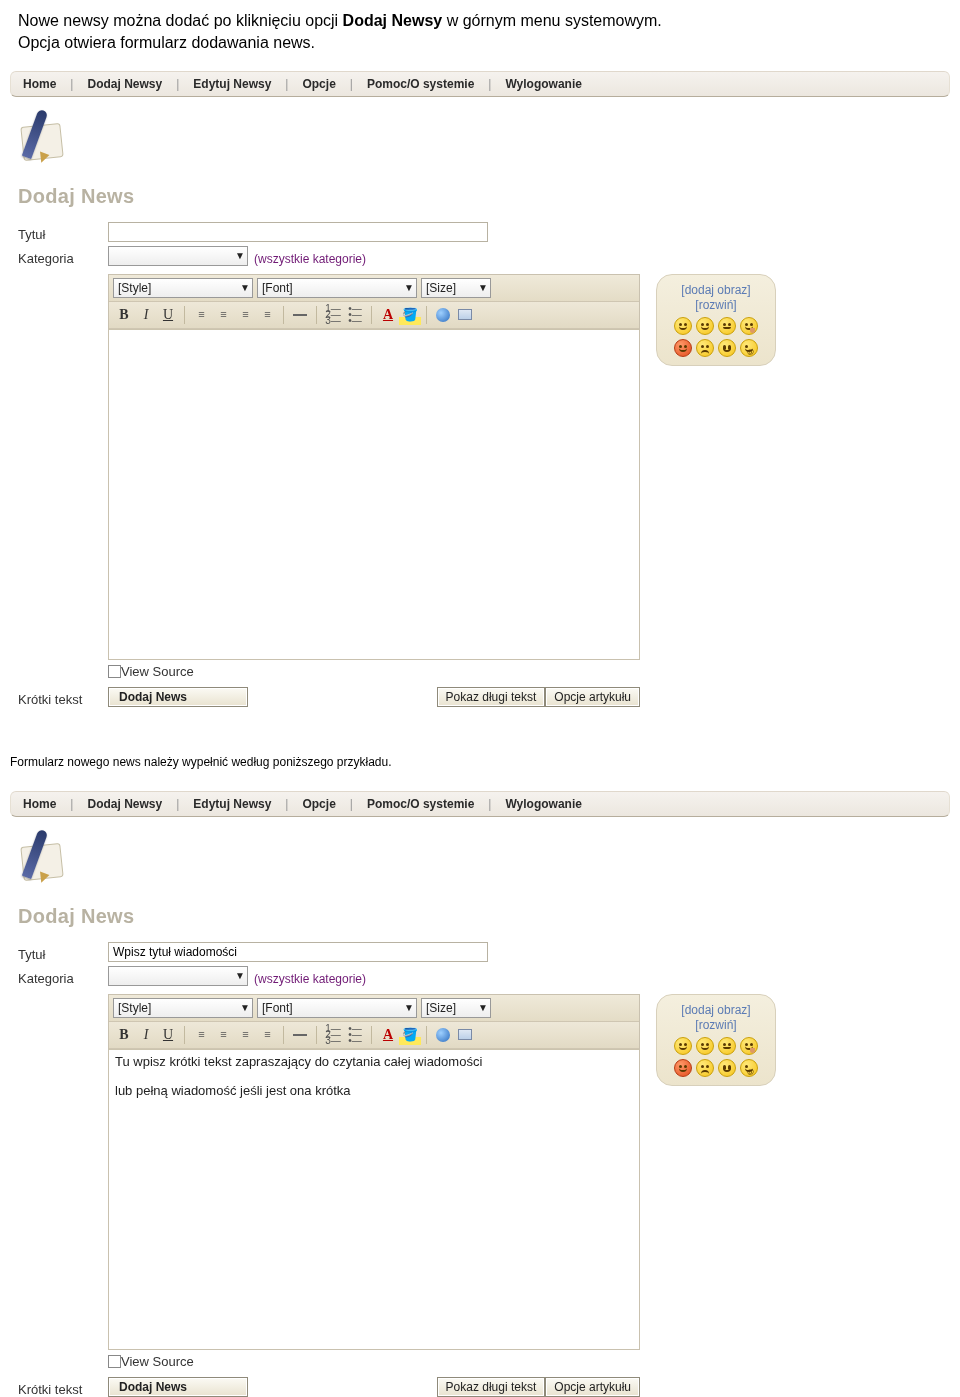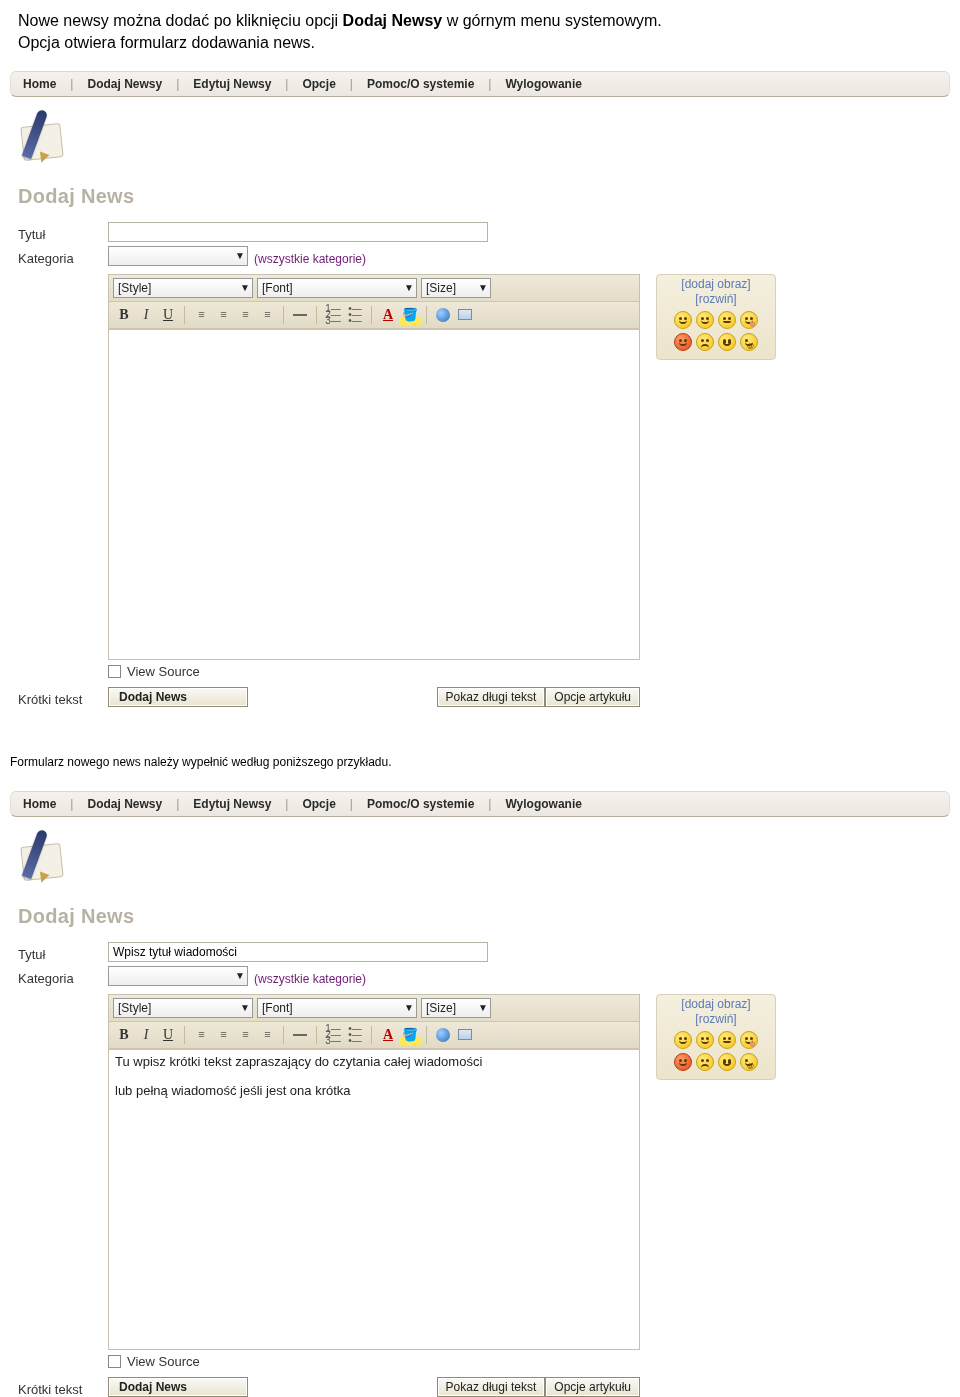--- a/index.html
+++ b/index.html
@@ -104,34 +104,34 @@
   .list-ic { font-size:10px; line-height:6px; color:#555;}
   .colA { color:#b00; text-decoration: underline; font-weight:bold; font-family:'Times New Roman',serif; font-size:14px;}
   .bucket { font-size:13px;}
   .globe { width:14px;height:14px; border-radius:50%; background: radial-gradient(circle at 35% 35%, #9ed0ff, #2a6bbd);}
   .win { width:14px;height:11px; border:1px solid #7a8aa6; background:linear-gradient(#dfe8f4,#bcd0e8);}
   .edit-area {
     background:#fff; border-top:1px solid #ccc4ae; width:100%;
     font-size:13px; font-family: Arial, sans-serif; padding:4px 6px; color:#222;
   }
   .edit-area p { margin-bottom: 14px; }
-  .view-src { padding:4px 2px 6px 0; font-size:13px; display:flex; align-items:center; gap:6px; }
+  .view-src { padding:4px 2px 6px 0; font-size:13px; display:flex; align-items:center; }
   .chk { width:13px; height:13px; border:1px solid #888; background:#fff; display:inline-block;}
   .os-btn {
     border:1px solid #8f8a7a; background: linear-gradient(#fbfaf4,#e9e3d0);
     padding: 2px 8px; font-size:12px; color:#222;
     box-shadow: inset 0 0 0 1px #fff;
   }
   .os-btn.primary { font-weight: bold; }
 
   .side-box {
     margin-left: 16px; width: 120px;
-    border:1px solid #d8d0bb; border-radius:4px;
+    border:1px solid #d8d0bb; border-radius:16px;
     background: linear-gradient(#f4efde,#ece4cc);
-    padding: 2px 6px 8px 6px; text-align:center;
+    padding: 8px 6px 8px 6px; text-align:center;
   }
   .side-box .lnk { color:#5b7bb4; font-size:12px; line-height:15px; cursor:pointer;}
   .emoji-row { display:flex; justify-content:center; gap:4px; margin-top:4px;}
   .emoji {
     width:18px; height:18px; border-radius:50%;
     background: radial-gradient(circle at 35% 30%, #ffe97a, #f6c318);
     border:1px solid #caa00a; position:relative;
   }
   .emoji.red { background: radial-gradient(circle at 35% 30%, #ff9a6a, #e24a1a); border-color:#b53a12;}
   .emoji::before, .emoji::after {

